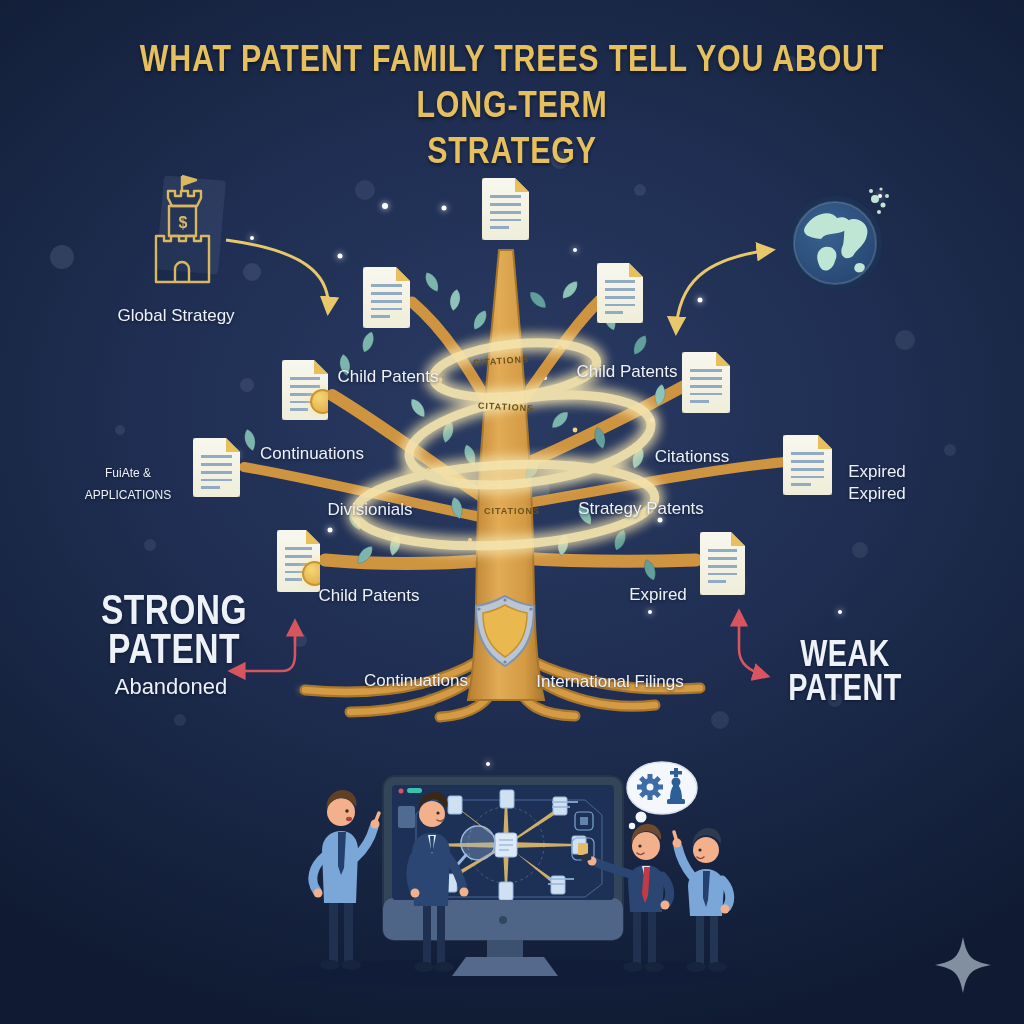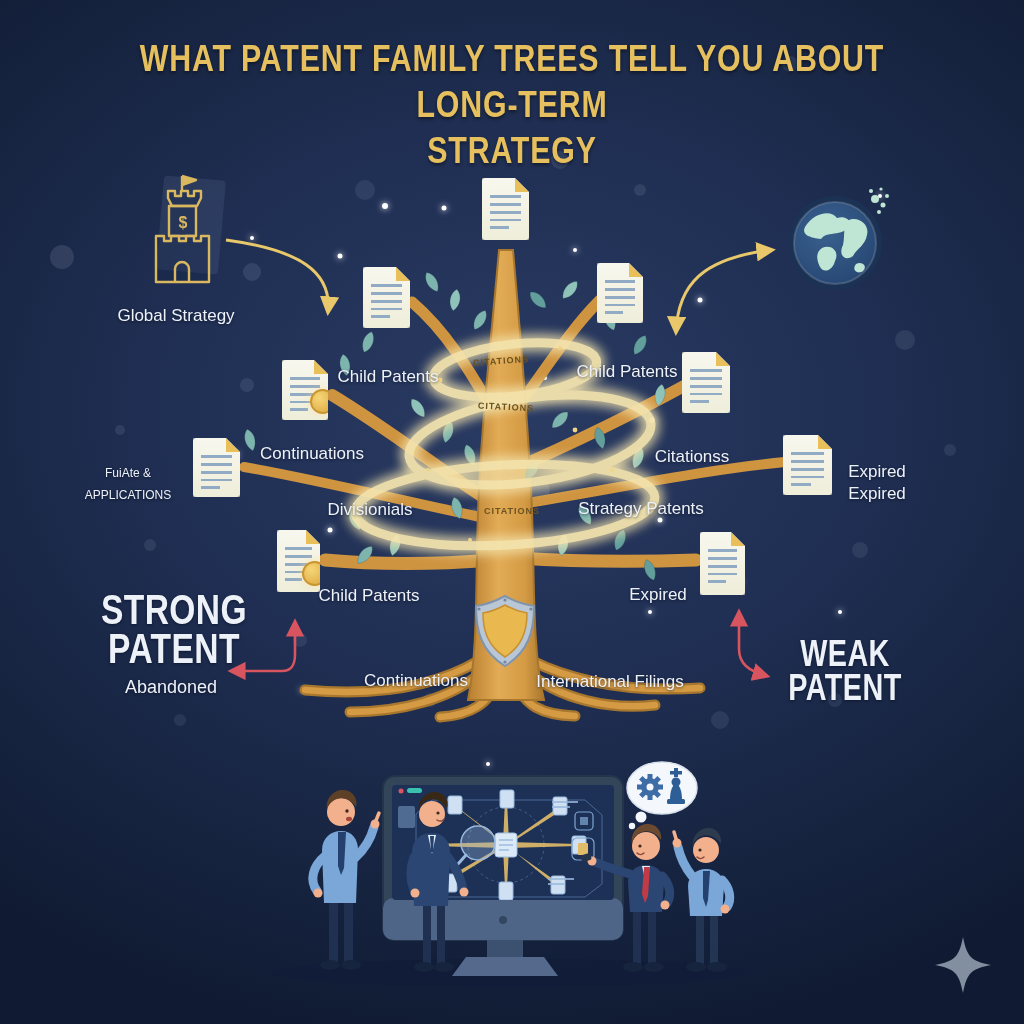--- a/index.html
+++ b/index.html
@@ -493,21 +493,21 @@
 
   <div class="label" style="left:369px;top:580px">Child Patents</div>
   <div class="label" style="left:658px;top:579px">Expired</div>
   <div class="label" style="left:416px;top:665px">Continuations</div>
   <div class="label" style="left:610px;top:666px">International Filings</div>
 
   <div class="label big strong-size" style="left:174px;top:613px">
     <span class="ln">STRONG</span>
     <span class="ln">PATENT</span>
   </div>
-  <div class="label" style="left:171px;top:671px;font-size:18px">Abandoned</div>
+  <div class="label" style="left:171px;top:671px;font-size:22px">Abandoned</div>
 
   <div class="label big weak-size" style="left:845px;top:655px">
     <span class="ln">WEAK</span>
     <span class="ln">PATENT</span>
   </div>
 
 
   <span class="ribbon-label" style="left:501px;top:361px;transform:translate(-50%,-50%) rotate(-4deg)">CITATIONS</span>
   <span class="ribbon-label" style="left:506px;top:407px;transform:translate(-50%,-50%) rotate(3deg)">CITATIONS</span>
   <span class="ribbon-label" style="left:512px;top:511px">CITATIONS</span>

